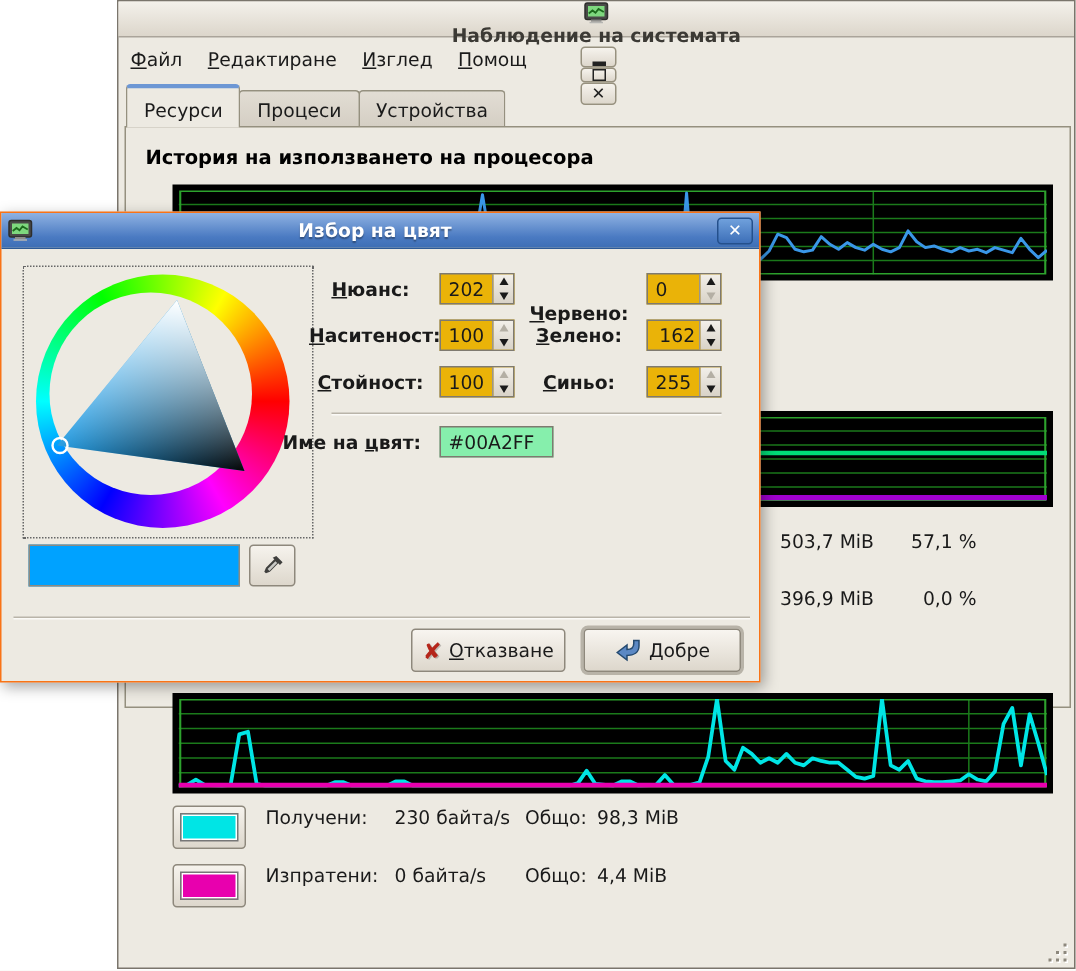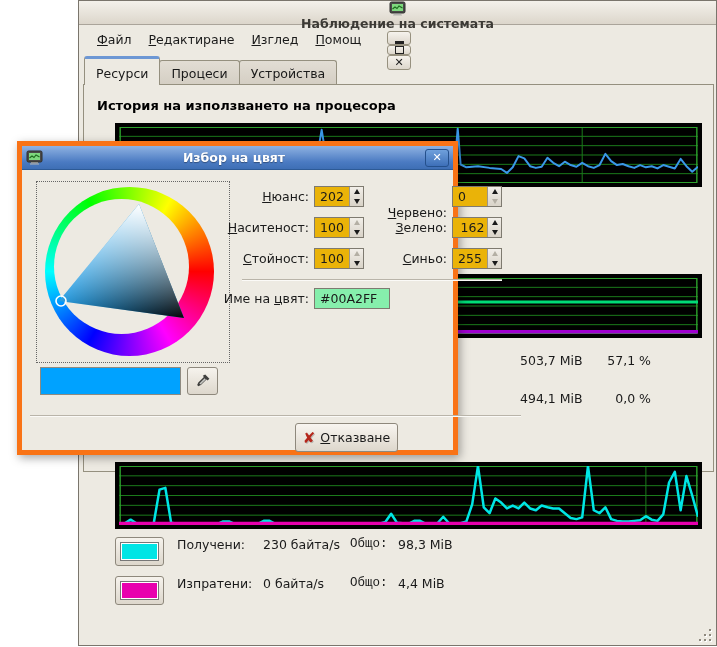--- a/index.html
+++ b/index.html
@@ -7,21 +7,21 @@
 
   
   #main-window { position:absolute; left:78px; top:0; width:639px; height:646px; background:#EDEAE2; border:1px solid #7a756c; }
   .titlebar { position:absolute; left:0; top:0; right:0; height:24px; background:linear-gradient(#F4F1EB,#DCD6CB); border-bottom:1px solid #aaa49a; display:flex; align-items:center; padding:0 4px;flex-direction:column; }
   .titlebar .win-title { flex:1; text-align:center; font-weight:bold; font-size:12.5px; color:#3c3a35; }
   .winbtn { width:24px; height:19px; margin-left:3px; background:linear-gradient(#F6F3ED,#DDD7CC); border:1px solid #97917f; border-radius:3px; display:flex; align-items:center; justify-content:center; font-weight:bold; font-size:11px; color:#222; }
   .glyph-min { width:9px; height:3px; background:#222; margin-top:9px; }
   .glyph-max { width:9px; height:8px; border:1.5px solid #222; }
   .app-icon { width:17px; height:15px; display:inline-block; }
 
-  .menubar { position:absolute; left:1px; top:25px; right:1px; height:27px; display:flex; align-items:center; padding-left:10px; }
+  .menubar { position:absolute; left:1px; top:25px; right:1px; height:27px; display:flex; align-items:center; }
   .menu-item { padding:3px 7px; margin-right:3px; font-size:12.5px; }
   u { text-decoration:underline; }
 
   .tabs { position:absolute; left:5px; top:55px; right:5px; height:29px; display:flex; align-items:flex-end; }
   .tab { padding:5px 11px 6px; font-size:12.5px; background:linear-gradient(#E2DDD4,#D4CEC3); border:1px solid #95907f; border-bottom:none; border-radius:3px 3px 0 0; margin-right:-1px; height:25px; }
   .tab.active { background:#EDEAE2; height:29px; padding-top:7px; border-top:3px solid #6D97D4; position:relative; z-index:3; }
 
   .content { position:absolute; left:4px; top:83px; width:631px; height:388px; background:#EDEAE2; border:1px solid #95907f; }
   .section-heading { position:absolute; left:13px; top:13px; font-weight:bold; font-size:13px; color:#000; }
 
@@ -30,42 +30,42 @@
   #chart-cpu { top:38px; height:64px; }
   #chart-mem { top:189px; height:64px; }
   #chart-net { top:377px; height:67px; }
 
   .mem-legend-row { position:absolute; left:436px; width:131px; display:flex; justify-content:space-between; font-size:12.5px; }
   .net-legend-row { position:absolute; left:31px; right:10px; height:29px; display:flex; align-items:flex-start; font-size:12.5px; }
   .swatch-btn { width:49px; height:29px; background:linear-gradient(#F6F3ED,#DDD7CC); border:1px solid #8e887c; border-radius:3px; display:flex; align-items:center; justify-content:center; margin-right:13px; }
   .swatch { width:37px; height:17px; border:1px solid #fff; outline:1px solid #777; }
   .nl-label { width:86px; }
   .nl-rate  { width:87px; }
-  .nl-total-label { width:48px;font-family:Liberation Mono, monospace; }
+  .nl-total-label { width:48px; }
 
   .statusbar { position:absolute; left:1px; bottom:1px; right:1px; height:18px; background:#EDEAE2; }
   .grip { position:absolute; right:3px; bottom:2px; width:14px; height:14px; }
   .grip i { position:absolute; width:2px; height:2px; background:#8d887d; box-shadow:1px 1px 0 #fff; }
 
   
-  #dialog { position:absolute; left:17px; top:141px; width:441px; height:314px; background:#EDEAE2; border:5px solid #f97316; box-shadow:2px 3px 9px rgba(0,0,0,.35); }
+  #dialog { position:absolute; left:0; top:141px; width:507px; height:314px; background:#EDEAE2; border:1px solid #f97316; box-shadow:2px 3px 9px rgba(0,0,0,.35); }
   .dlg-titlebar { position:absolute; left:0; top:0; right:0; height:24px; background:linear-gradient(#8FB2E2,#4A7AC2 70%,#3E6FB5); border-bottom:1px solid #2d5a96; display:flex; align-items:center; padding:0 4px; }
   .dlg-titlebar .win-title { flex:1; text-align:center; font-weight:bold; font-size:12.5px; color:#fff; text-shadow:0 1px 1px rgba(0,0,0,.35); }
   .dlg-close { width:24px; height:18px; border:1px solid #24508c; border-radius:3px; background:linear-gradient(#6FA0DC,#3D6FB8); color:#fff; font-weight:bold; font-size:11px; display:flex; align-items:center; justify-content:center; }
 
   .wheel-box { position:absolute; left:14px; top:35px; width:194px; height:182px; border:1px dotted #666; }
   .hue-ring { position:absolute; left:8px; top:5px; width:169px; height:169px; border-radius:50%;
       background:conic-gradient(hsl(90,100%,50%),hsl(60,100%,50%) 8.3%,hsl(30,100%,50%) 16.6%,hsl(0,100%,50%) 25%,hsl(330,100%,50%) 33.3%,hsl(300,100%,50%) 41.6%,hsl(270,100%,50%) 50%,hsl(240,100%,50%) 58.3%,hsl(210,100%,50%) 66.6%,hsl(180,100%,50%) 75%,hsl(150,100%,50%) 83.3%,hsl(120,100%,50%) 91.6%,hsl(90,100%,50%)); }
   .hue-ring-hole { position:absolute; left:17px; top:17px; width:135px; height:135px; border-radius:50%; background:#EDEAE2; }
   .tri-svg { position:absolute; left:0; top:0; width:194px; height:182px; }
 
   .preview-bar { position:absolute; left:18px; top:221px; width:141px; height:28px; border:1px solid #8e8a80; }
   .picker-btn { position:absolute; left:165px; top:221px; width:31px; height:28px; background:linear-gradient(#F6F3ED,#DDD7CC); border:1px solid #8e887c; border-radius:3px; display:flex; align-items:center; justify-content:center; }
 
-  .fld-label { position:absolute; text-align:right; font-size:12.5px; line-height:21px; }
+  .fld-label { position:absolute; text-align:center; font-size:12.5px; line-height:21px;font-weight:bold; }
   .spin { position:absolute; width:50px; height:21px; background:#eab308; border:1px solid #7e7a70; display:flex; }
   .spin .val { flex:1; padding:2px 0 0 5px; font-size:12.5px; }
   .spin .arrows { width:14px; border-left:1px solid #9b968c; background:linear-gradient(#F2EFE9,#D9D3C8); display:flex; flex-direction:column; }
   .spin .arrows div { flex:1; display:flex; align-items:center; justify-content:center; }
   .tri-up { width:0; height:0; border-left:3.5px solid transparent; border-right:3.5px solid transparent; border-bottom:5px solid #1a1a1a; }
   .tri-dn { width:0; height:0; border-left:3.5px solid transparent; border-right:3.5px solid transparent; border-top:5px solid #1a1a1a; }
   .disabled.tri-up { border-bottom-color:#b4afa4; }
   .disabled.tri-dn { border-top-color:#b4afa4; }
 
   .entry { position:absolute; height:21px; background:#86efac; border:1px solid #7e7a70; font-size:12.5px; padding:2px 0 0 5px; }
@@ -141,21 +141,21 @@
           <polyline points="0,42.9 100,42.9" fill="none" stroke="#00DD77" stroke-width="3" vector-effect="non-scaling-stroke" stroke-linejoin="round"></polyline>
           <polyline points="0,96 100,96" fill="none" stroke="#A000D0" stroke-width="3.5" vector-effect="non-scaling-stroke" stroke-linejoin="round"></polyline>
         </svg>
       </div>
 
     <div class="mem-legend-row" style="top:268px;">
       <span>503,7 MiB</span>
       <span>57,1 %</span>
     </div>
     <div class="mem-legend-row" style="top:306px;">
-      <span>494,1 MiB</span>
+      <span>396,9 MiB</span>
       <span>0,0 %</span>
     </div>
 
     <div class="chart" id="chart-net">
         <svg viewBox="0 0 100 100" preserveAspectRatio="none">
           <line x1="0" y1="16.666666666666668" x2="100" y2="16.666666666666668" stroke="#1B7A1B" stroke-width="1" vector-effect="non-scaling-stroke"></line>
           <line x1="0" y1="33.333333333333336" x2="100" y2="33.333333333333336" stroke="#1B7A1B" stroke-width="1" vector-effect="non-scaling-stroke"></line>
           <line x1="0" y1="50" x2="100" y2="50" stroke="#1B7A1B" stroke-width="1" vector-effect="non-scaling-stroke"></line>
           <line x1="0" y1="66.66666666666667" x2="100" y2="66.66666666666667" stroke="#1B7A1B" stroke-width="1" vector-effect="non-scaling-stroke"></line>
           <line x1="0" y1="83.33333333333333" x2="100" y2="83.33333333333333" stroke="#1B7A1B" stroke-width="1" vector-effect="non-scaling-stroke"></line>
@@ -322,13 +322,19 @@
 
   <span class="fld-label" style="left:180px;top:142px;width:107px;">Име на <u>ц</u>вят:</span>
   <div class="entry" style="left:292px;top:142px;width:76px;">#00A2FF</div>
 
   <div class="hsep" style="left:8px;top:269px;width:491px;"></div>
 
   <div class="dlg-btn" style="left:273px;width:103px;">
     <span class="x-icon">✘</span>
     <span><u>О</u>тказване</span>
   </div>
+  <div class="dlg-btn default" style="left:388px;width:105px;">
+    <svg width="18" height="15" viewBox="0 0 18 15">
+      <path d="M16,1 v3.5 c0,4.5 -3.5,6.5 -8,6.5 v3 l-6.5-5 6.5-5 v3 c3,0 4.5,-1 4.5,-4 v-2 z" fill="#5B88C4" stroke="#24496F" stroke-width="1"></path>
+    </svg>
+    <span><u>Д</u>обре</span>
+  </div>
 </div>
 
 </body></html>

